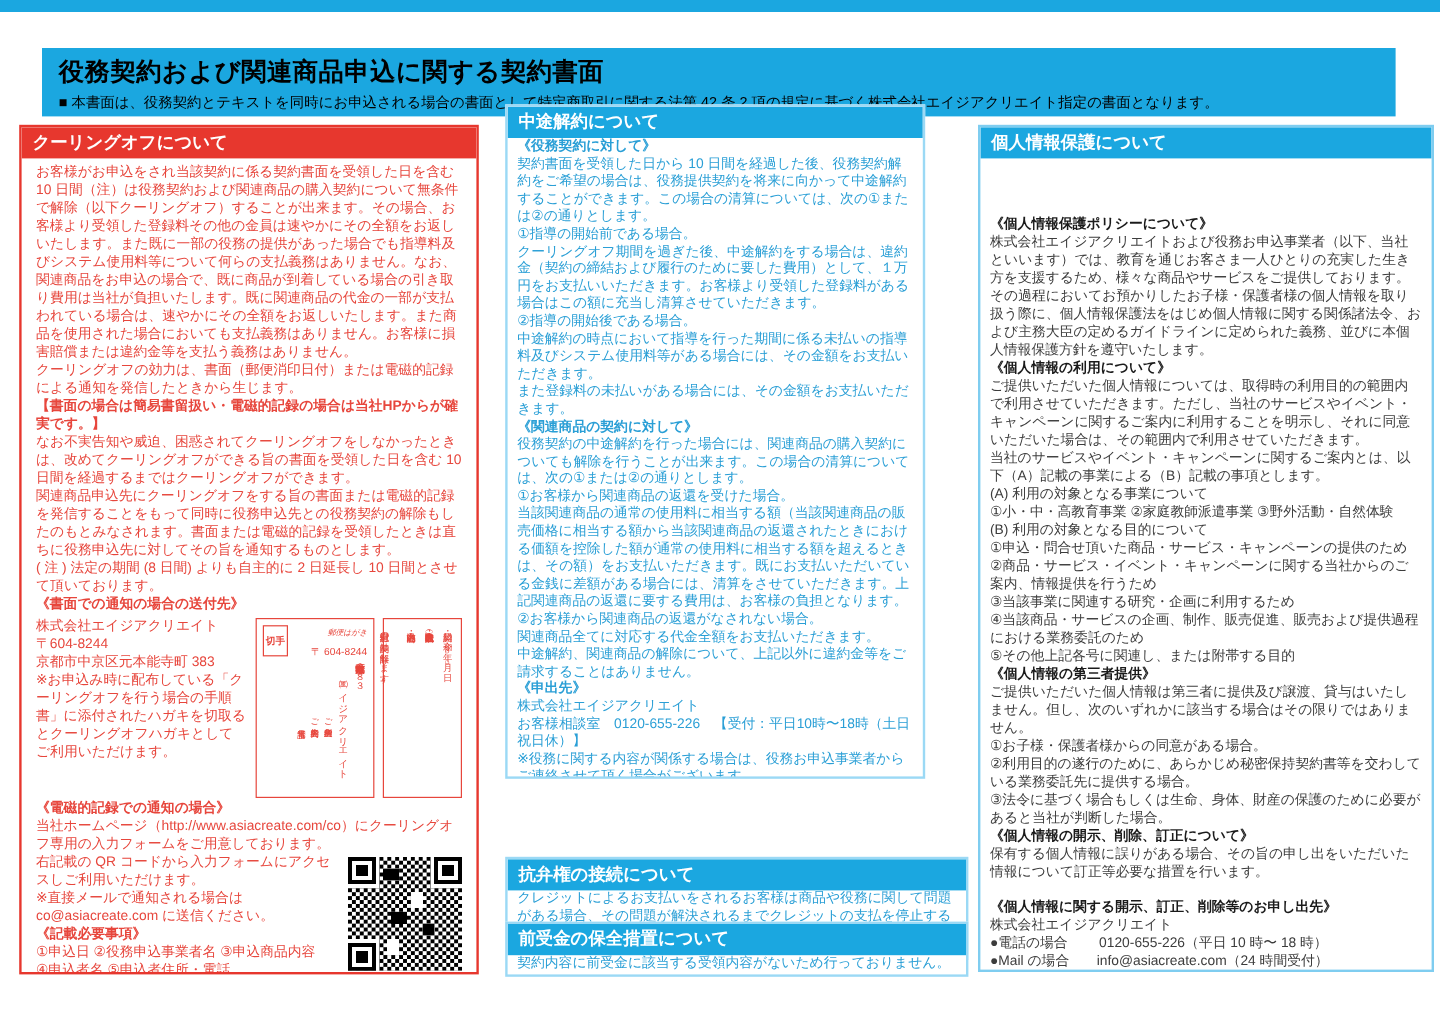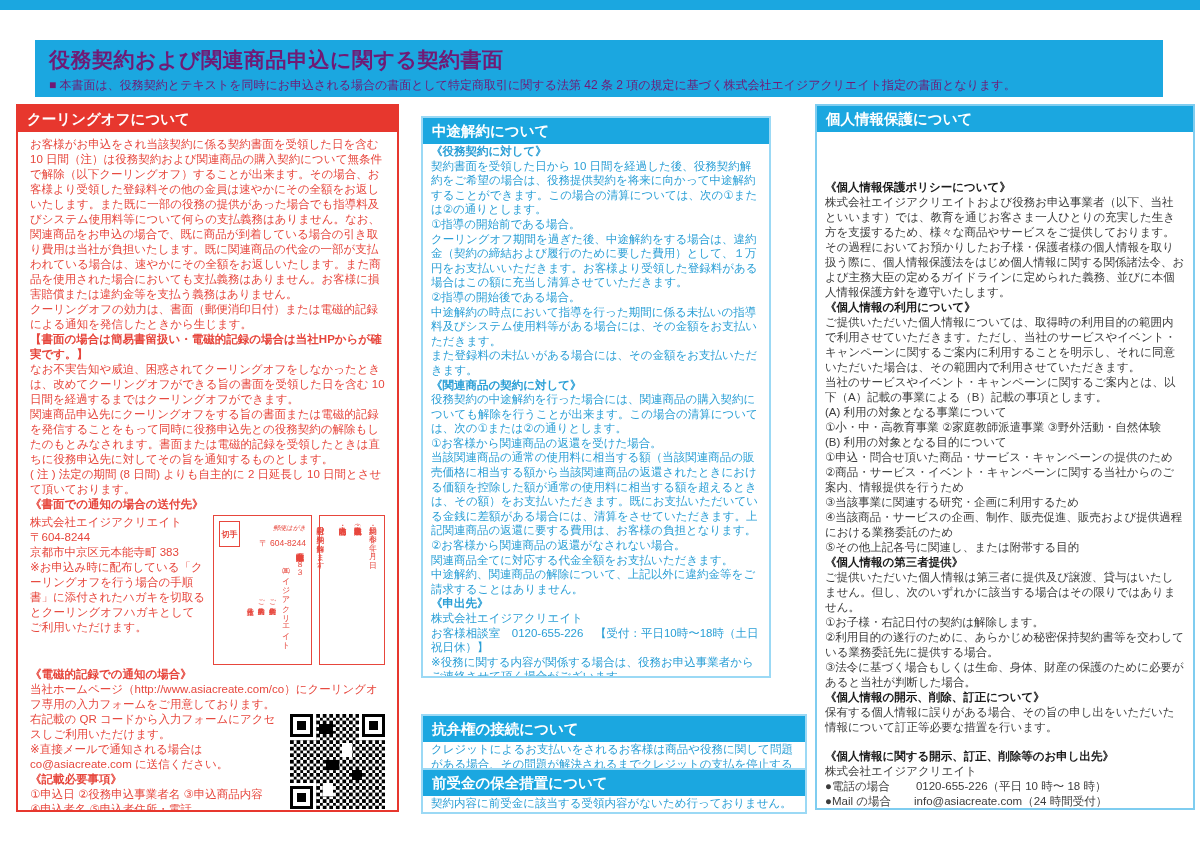--- a/index.html
+++ b/index.html
@@ -3,21 +3,21 @@
 <meta charset="utf-8">
 <style>
   * { margin:0; padding:0; box-sizing:border-box; }
   html,body { width:1200px; height:848px; background:#fff;
     font-family:"Liberation Sans","DejaVu Sans",sans-serif; }
   .page { position:relative; width:1200px; height:848px; background:#fff; overflow:hidden; }
 
   .top-strip { position:absolute; left:0; top:0; width:1200px; height:10px; background:#1ba7e0; }
 
   .header-band { position:absolute; left:35px; top:40px; width:1128px; height:57px;
-    background:#1ba7e0; color:#701a75; padding:6px 14px 4px; }
+    background:#1ba7e0; color:#000000; padding:6px 14px 4px; }
   .header-band h1 { font-size:21px; font-weight:bold; letter-spacing:.5px; }
   .header-band .subtitle { font-size:12px; margin-top:3px; }
 
   .box { position:absolute; overflow:hidden; background:#fff; }
   .bar { height:26px; line-height:26px; padding:0 9px; color:#fff; font-weight:bold; font-size:14.5px; }
 
   
   .red-box { left:16px; top:104px; width:383px; height:708px; border:2px solid #e7372e; }
   .red-bar { background:#e7372e; }
   .red-body { padding:5px 12px; color:#e7463c; font-size:11.5px; line-height:15px; }
@@ -36,21 +36,21 @@
   .pc-zip { font-size:8.5px; margin-top:1px; }
   .pc-vert { position:absolute; left:4px; right:5px; top:31px; bottom:4px;
     writing-mode:vertical-rl; font-size:8px; line-height:1.75; }
   .pc-vert .v-co { margin-top:14px; }
   .pc-vert .v-s { font-size:7px; margin-top:47px; line-height:1.6; }
   .pc-vert .v-s3 { margin-top:56px; }
 
   .qr { float:right; width:95px; height:95px; margin:2px 0 4px 8px; }
 
   
-  .mid-box1 { left:421px; top:116px; width:350px; height:562px; border:2px solid #9bd9f5; }
+  .mid-box1 { left:421px; top:87px; width:350px; height:562px; border:2px solid #9bd9f5; }
   .mid-box2 { left:421px; top:714px; width:386px; height:86px; border:2px solid #9bd9f5; }
   .mid-box3 { left:421px; top:768px; width:386px; height:46px; border:2px solid #9bd9f5; }
   .cyan-bar { background:#1ba7e0; }
   .blue-body { padding:0 8px; color:#2a9fd6; font-size:11.5px; line-height:14.6px; }
   .blue-body .bold { font-weight:bold; }
 
   
   .priv-box { left:815px; top:104px; width:380px; height:706px; border:2px solid #7fcdf0; }
   .gray-body { padding:5px 8px; color:#3c3c3c; font-size:11.5px; line-height:15px;margin-top:43px; }
   .gray-body .bold { font-weight:bold; color:#1a1a1a; }
@@ -201,21 +201,21 @@
       <p>(A) 利用の対象となる事業について</p>
       <p>①小・中・高教育事業 ②家庭教師派遣事業 ③野外活動・自然体験</p>
       <p>(B) 利用の対象となる目的について</p>
       <p>①申込・問合せ頂いた商品・サービス・キャンペーンの提供のため</p>
       <p>②商品・サービス・イベント・キャンペーンに関する当社からのご案内、情報提供を行うため</p>
       <p>③当該事業に関連する研究・企画に利用するため</p>
       <p>④当該商品・サービスの企画、制作、販売促進、販売および提供過程における業務委託のため</p>
       <p>⑤その他上記各号に関連し、または附帯する目的</p>
       <p class="bold">《個人情報の第三者提供》</p>
       <p>ご提供いただいた個人情報は第三者に提供及び譲渡、貸与はいたしません。但し、次のいずれかに該当する場合はその限りではありません。</p>
-      <p>①お子様・右記日付の契約は解除します。</p>
+      <p>①お子様・保護者様からの同意がある場合。</p>
       <p>②利用目的の遂行のために、あらかじめ秘密保持契約書等を交わしている業務委託先に提供する場合。</p>
       <p>③法令に基づく場合もしくは生命、身体、財産の保護のために必要があると当社が判断した場合。</p>
       <p class="bold">《個人情報の開示、削除、訂正について》</p>
       <p>保有する個人情報に誤りがある場合、その旨の申し出をいただいた情報について訂正等必要な措置を行います。</p>
       <p class="bold spaced">《個人情報に関する開示、訂正、削除等のお申し出先》</p>
       <p>株式会社エイジアクリエイト</p>
       <p>●電話の場合　　 0120-655-226（平日 10 時〜 18 時）</p>
       <p>●Mail の場合　　info@asiacreate.com（24 時間受付）</p>
     </div>
   </section>

